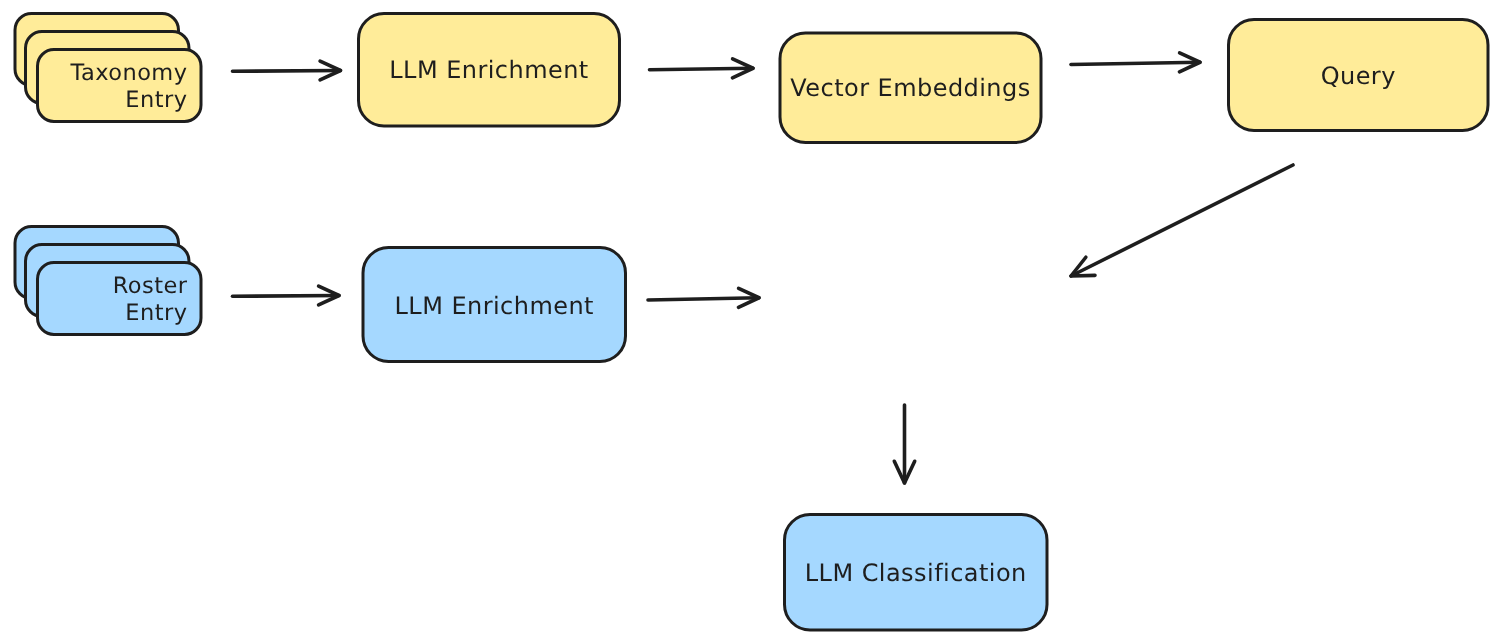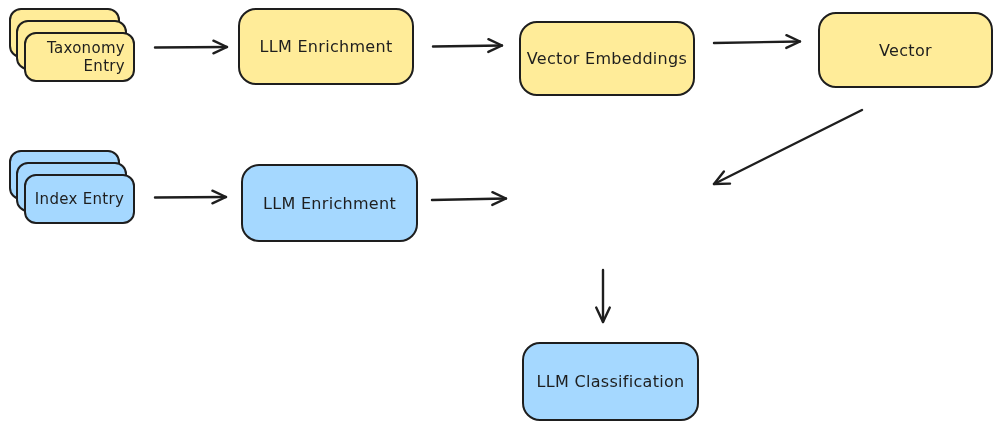--- a/index.html
+++ b/index.html
@@ -114,28 +114,28 @@
 
   <div class="node yellow" style="left:238px; top:8px; width:176px; height:77px;">
     <span>LLM Enrichment</span>
   </div>
 
   <div class="node yellow" style="left:519px; top:21px; width:176px; height:75px;">
     <span>Vector Embeddings</span>
   </div>
 
   <div class="node yellow" style="left:818px; top:12px; width:175px; height:76px;">
-    <span>Vector</span>
+    <span>Query</span>
   </div>
 
   <div class="stack blue" style="left:9px; top:150px; width:130px; height:78px;">
     <div class="card back"></div>
     <div class="card middle"></div>
     <div class="card front">
-      <span>Index Entry</span>
+      <span>Roster Entry</span>
     </div>
   </div>
 
   <div class="node blue" style="left:241px; top:164px; width:177px; height:78px;">
     <span>LLM Enrichment</span>
   </div>
 
 
   <div class="node blue" style="left:522px; top:342px; width:177px; height:79px;">
     <span>LLM Classification</span>

